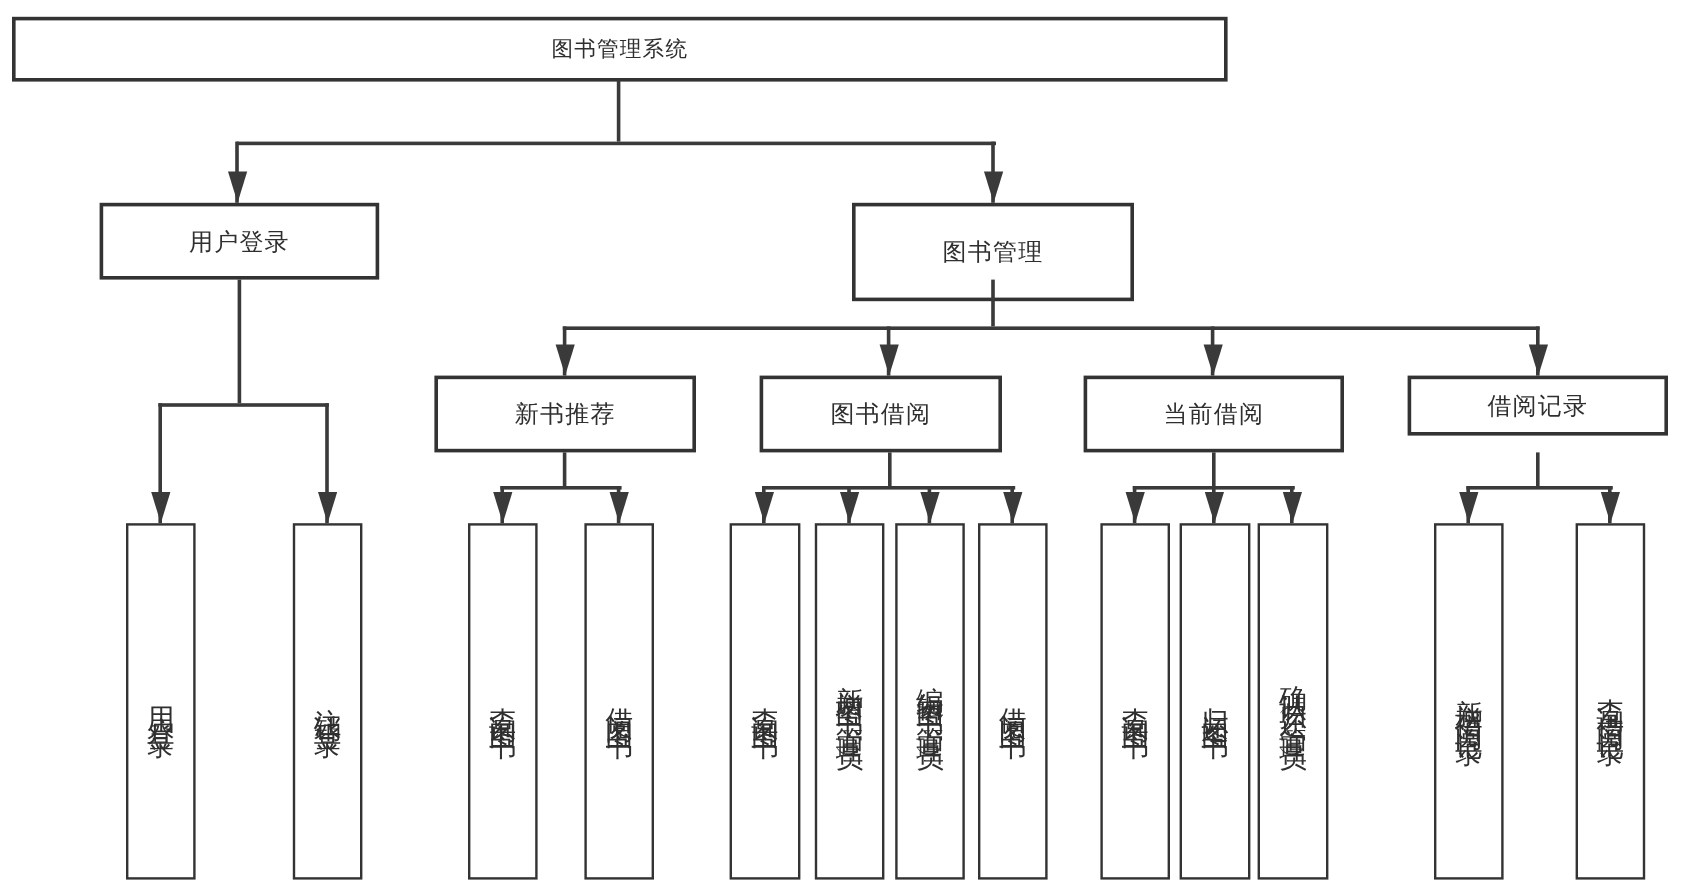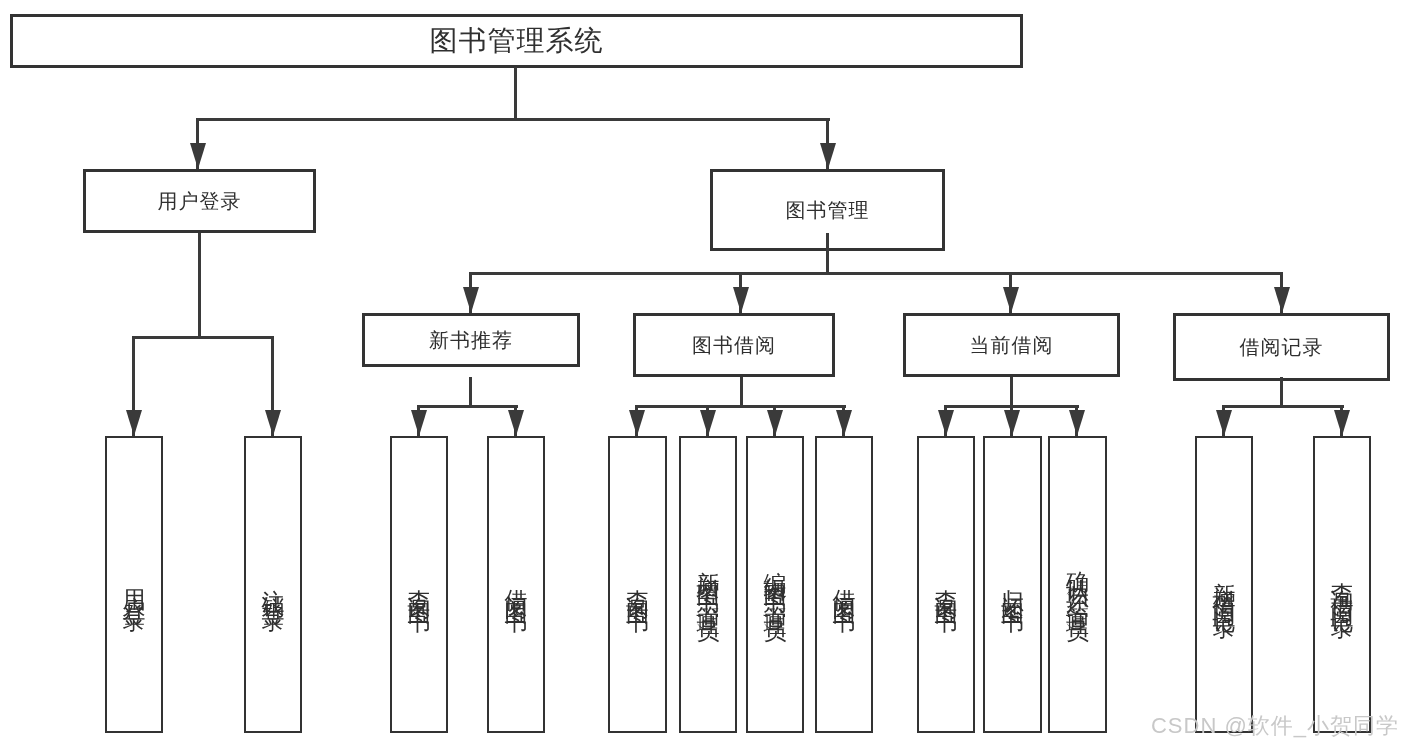--- a/index.html
+++ b/index.html
@@ -15,21 +15,21 @@
   .node{
     position:absolute;
     box-sizing:border-box;
     border:3px solid #333333;
     background:#ffffff;
     display:flex;align-items:center;justify-content:center;
     font-size:20px;
     letter-spacing:1px;
     color:#2f2f2f;
   }
-  .root{font-size:28px;}
+  .root{font-size:18px;}
   .leaf{
     position:absolute;
     box-sizing:border-box;
     border:2.5px solid #333333;
     background:#ffffff;
     top:436px;height:297px;width:58px;
     display:flex;align-items:center;justify-content:center;
   }
   .vtext{
     writing-mode:vertical-rl;
@@ -74,33 +74,33 @@
   </div>
 
   <div class="node" style="left:83px;top:169px;width:233px;height:64px">
     <span>用户登录</span>
   </div>
 
   <div class="node" style="left:710px;top:169px;width:235px;height:82px">
     <span>图书管理</span>
   </div>
 
-  <div class="node" style="left:362px;top:313px;width:218px;height:54px">
+  <div class="node" style="left:362px;top:313px;width:218px;height:64px">
     <span>新书推荐</span>
   </div>
 
   <div class="node" style="left:633px;top:313px;width:202px;height:64px">
     <span>图书借阅</span>
   </div>
 
   <div class="node" style="left:903px;top:313px;width:217px;height:64px">
     <span>当前借阅</span>
   </div>
 
-  <div class="node" style="left:1173px;top:313px;width:217px;height:68px">
+  <div class="node" style="left:1173px;top:313px;width:217px;height:50px">
     <span>借阅记录</span>
   </div>
 
   <div class="leaf" style="left:105px">
     <span class="vtext">用户登录</span>
   </div>
   <div class="leaf" style="left:244px">
     <span class="vtext">注销登录</span>
   </div>
 
@@ -174,14 +174,13 @@
   <div class="hl" style="left:944px;top:405px;width:135px"></div>
   <div class="ar" style="left:944px;top:405px;height:31px"></div>
   <div class="ar" style="left:1010px;top:405px;height:31px"></div>
   <div class="ar" style="left:1075px;top:405px;height:31px"></div>
 
   <div class="vl" style="left:1280px;top:377px;height:28px"></div>
   <div class="hl" style="left:1222px;top:405px;width:122px"></div>
   <div class="ar" style="left:1222px;top:405px;height:31px"></div>
   <div class="ar" style="left:1340px;top:405px;height:31px"></div>
 
-  <div class="watermark">CSDN @软件_小贺同学</div>
 </div>
 
 </body></html>

